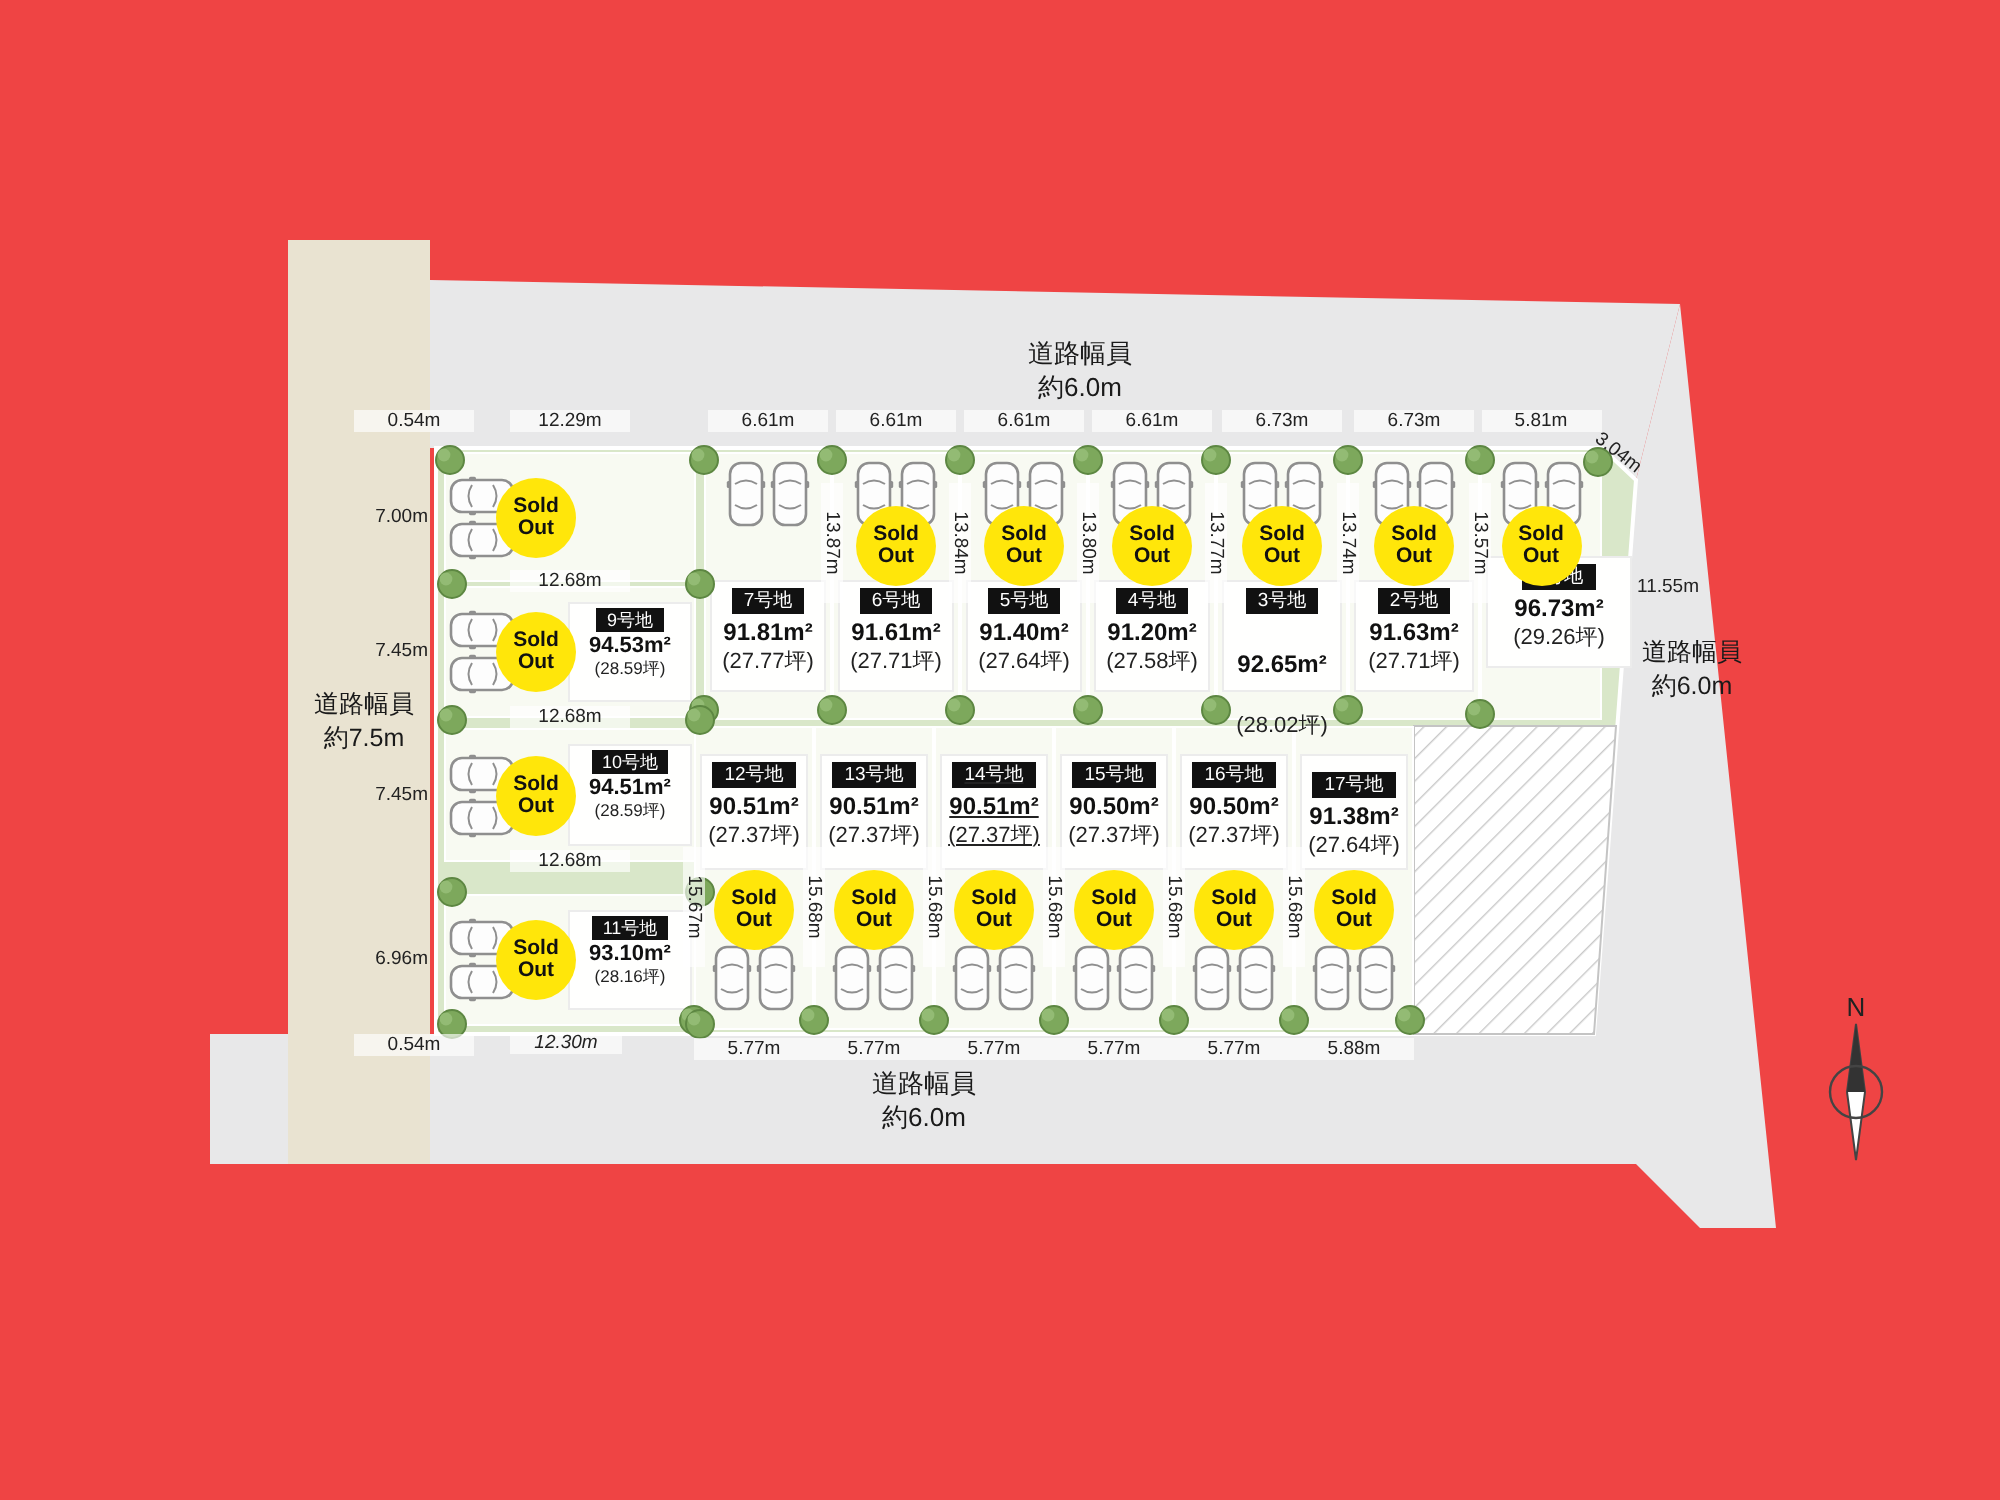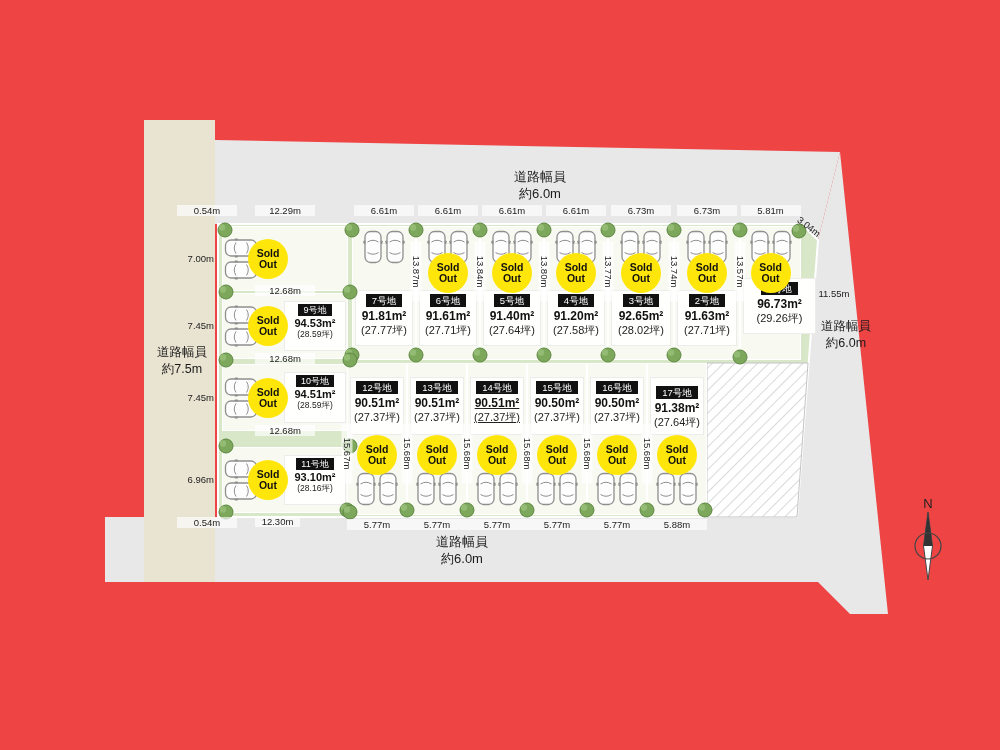--- a/index.html
+++ b/index.html
@@ -241,21 +241,21 @@
     </div>
     <div class="car" style="left: 642px; top: 230px;">
       <svg width="20" height="34" viewBox="0 0 20 34">
         <use href="#carSym"></use>
       </svg>
     </div>
     <div class="sold" style="left: 621px; top: 253px;">
       <div>Sold</div>
       <div>Out</div>
     </div>
-    <div class="cell" style="left: 611px; top: 290px; width: 60px; height: 56px;">
+    <div class="cell" style="left: 611px; top: 290px; width: 60px; height: 56px; gap: 16px;">
       <div class="lotid">3号地</div>
       <div class="area">92.65m²</div>
       <div class="tsubo">(28.02坪)</div>
     </div>
     <div class="dim" style="left: 611px; top: 205px; width: 60px;">6.73m</div>
     <div class="dim rot" style="left: 644px; top: 266px; width: 60px;">13.74m</div>
     <div class="lot" style="left: 674px; top: 226px; width: 66px; height: 134px;"></div>
     <div class="car" style="left: 686px; top: 230px;">
       <svg width="20" height="34" viewBox="0 0 20 34">
         <use href="#carSym"></use>
@@ -373,21 +373,21 @@
     </div>
     <div class="sold" style="left: 248px; top: 460px;">
       <div>Sold</div>
       <div>Out</div>
     </div>
     <div class="cell sm" style="left: 284px; top: 455px; width: 62px; height: 50px;">
       <div class="lotid">11号地</div>
       <div class="area">93.10m²</div>
       <div class="tsubo">(28.16坪)</div>
     </div>
-    <div class="dim" style="left: 255px; top: 516px; width: 45px;">12.30m</div>
+    <div class="dim" style="left: 255px; top: 516px; width: 56px; font-style: italic;">12.30m</div>
     <div class="dim right" style="left: 156px; top: 474px; width: 58px;">6.96m</div>
     <div class="lot" style="left: 347px; top: 363px; width: 60px; height: 152px;"></div>
     <div class="car" style="left: 356px; top: 472px;">
       <svg width="20" height="34" viewBox="0 0 20 34">
         <use href="#carSym"></use>
       </svg>
     </div>
     <div class="car" style="left: 378px; top: 472px;">
       <svg width="20" height="34" viewBox="0 0 20 34">
         <use href="#carSym"></use>

